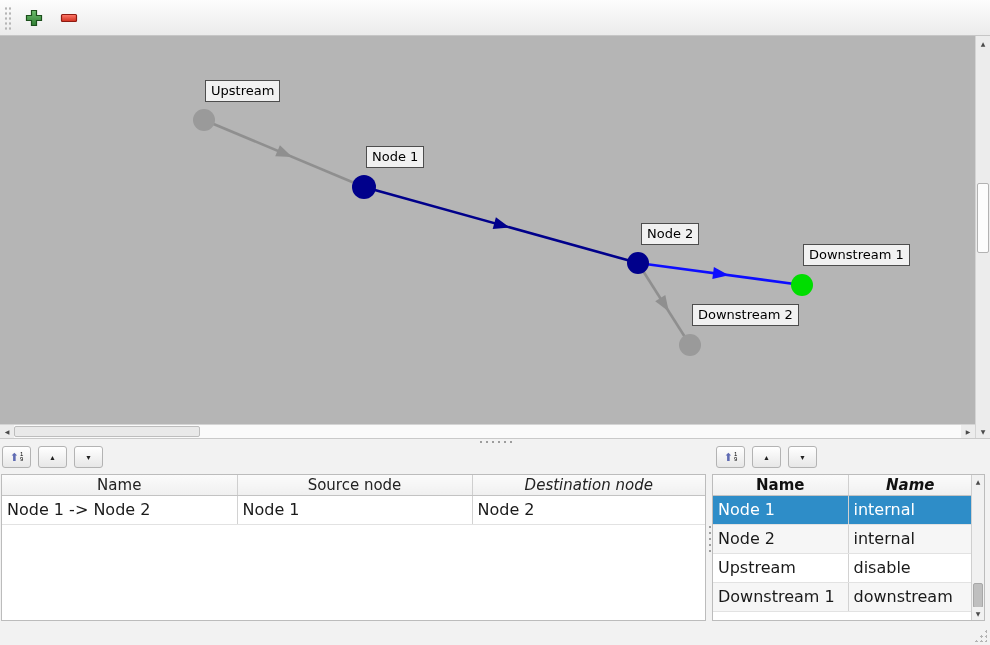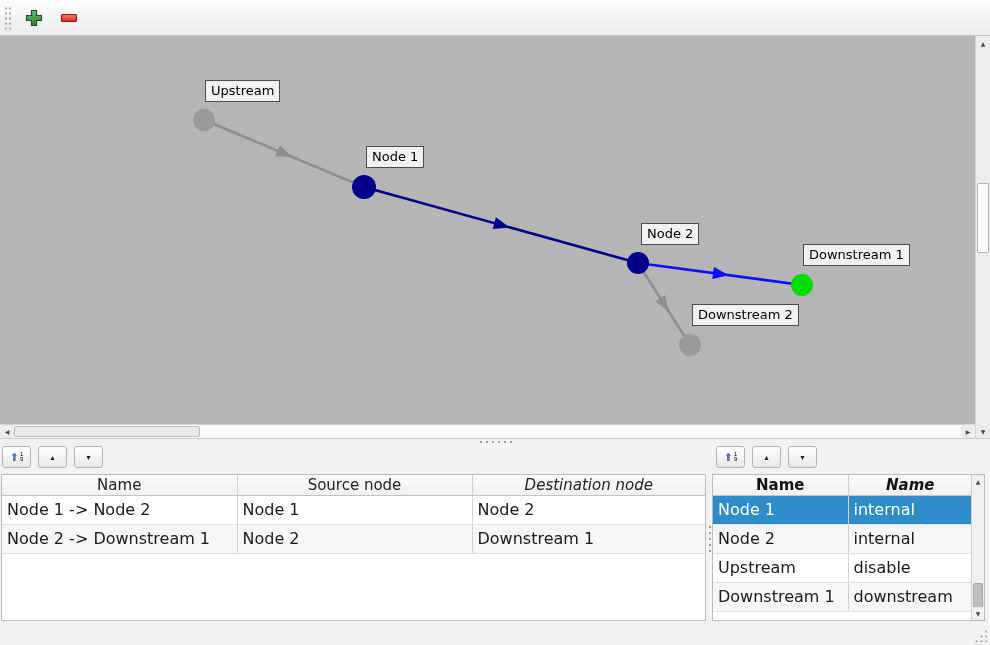--- a/index.html
+++ b/index.html
@@ -188,25 +188,20 @@
               <th>Source node</th>
               <th>Destination node</th>
             </tr>
           </thead>
           <tbody>
             <tr>
               <td>Node 1 -&gt; Node 2</td>
               <td>Node 1</td>
               <td>Node 2</td>
             </tr>
-            <tr>
-              <td>Node 2 -&gt; Downstream 1</td>
-              <td>Node 2</td>
-              <td>Downstream 1</td>
-            </tr>
           </tbody>
         </table>
       </div>
   </div>
 
   <div class="split-v">
     <div class="dots"></div>
   </div>
 
   <div class="panel panel-right">

